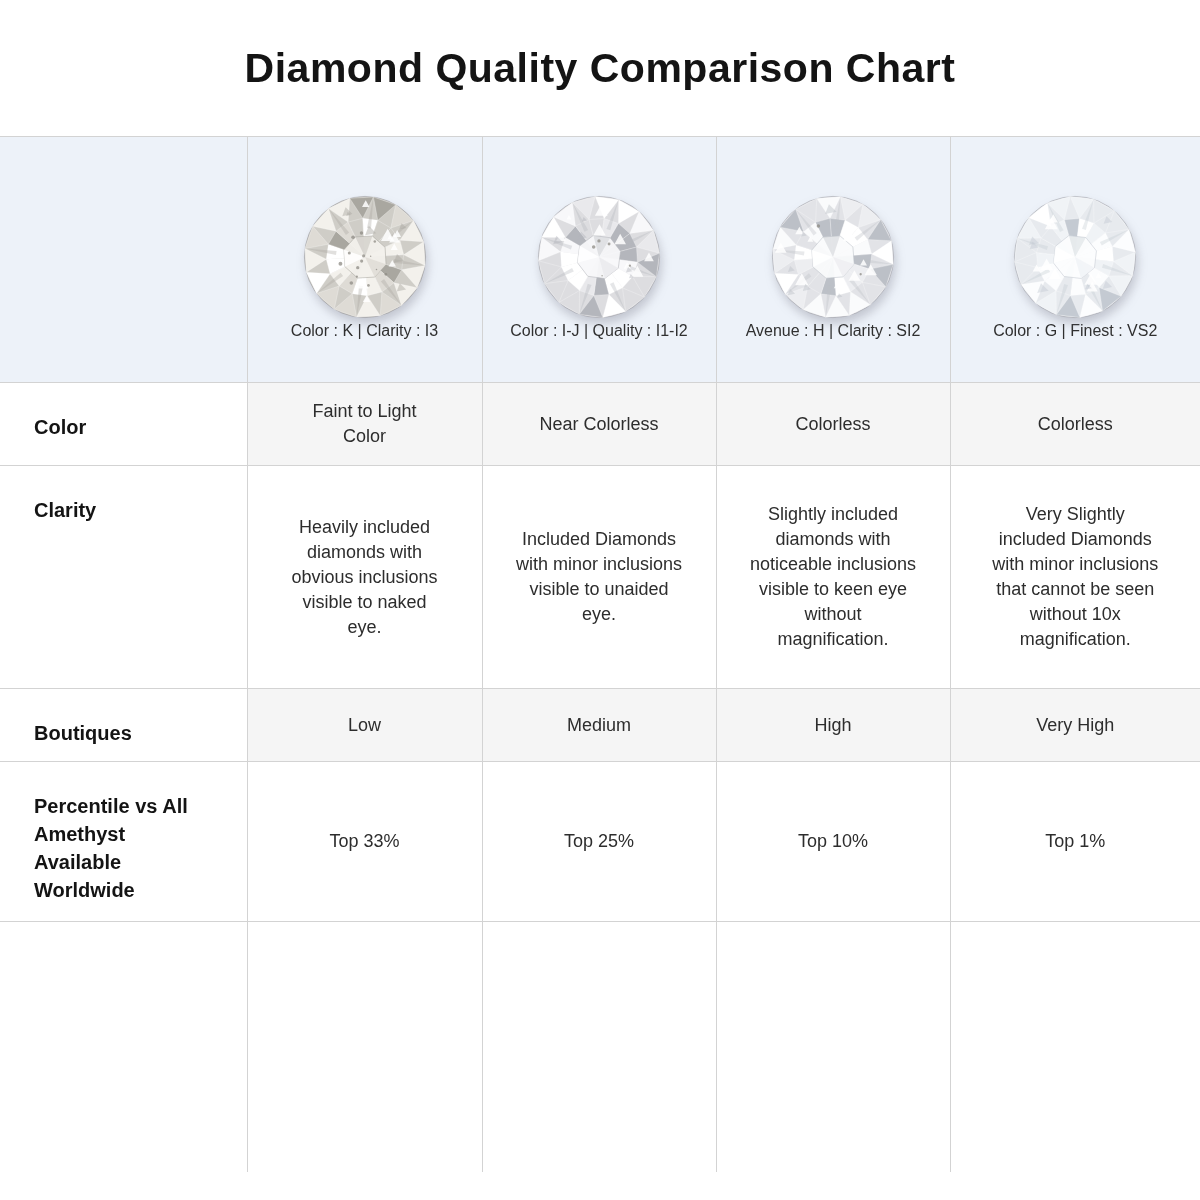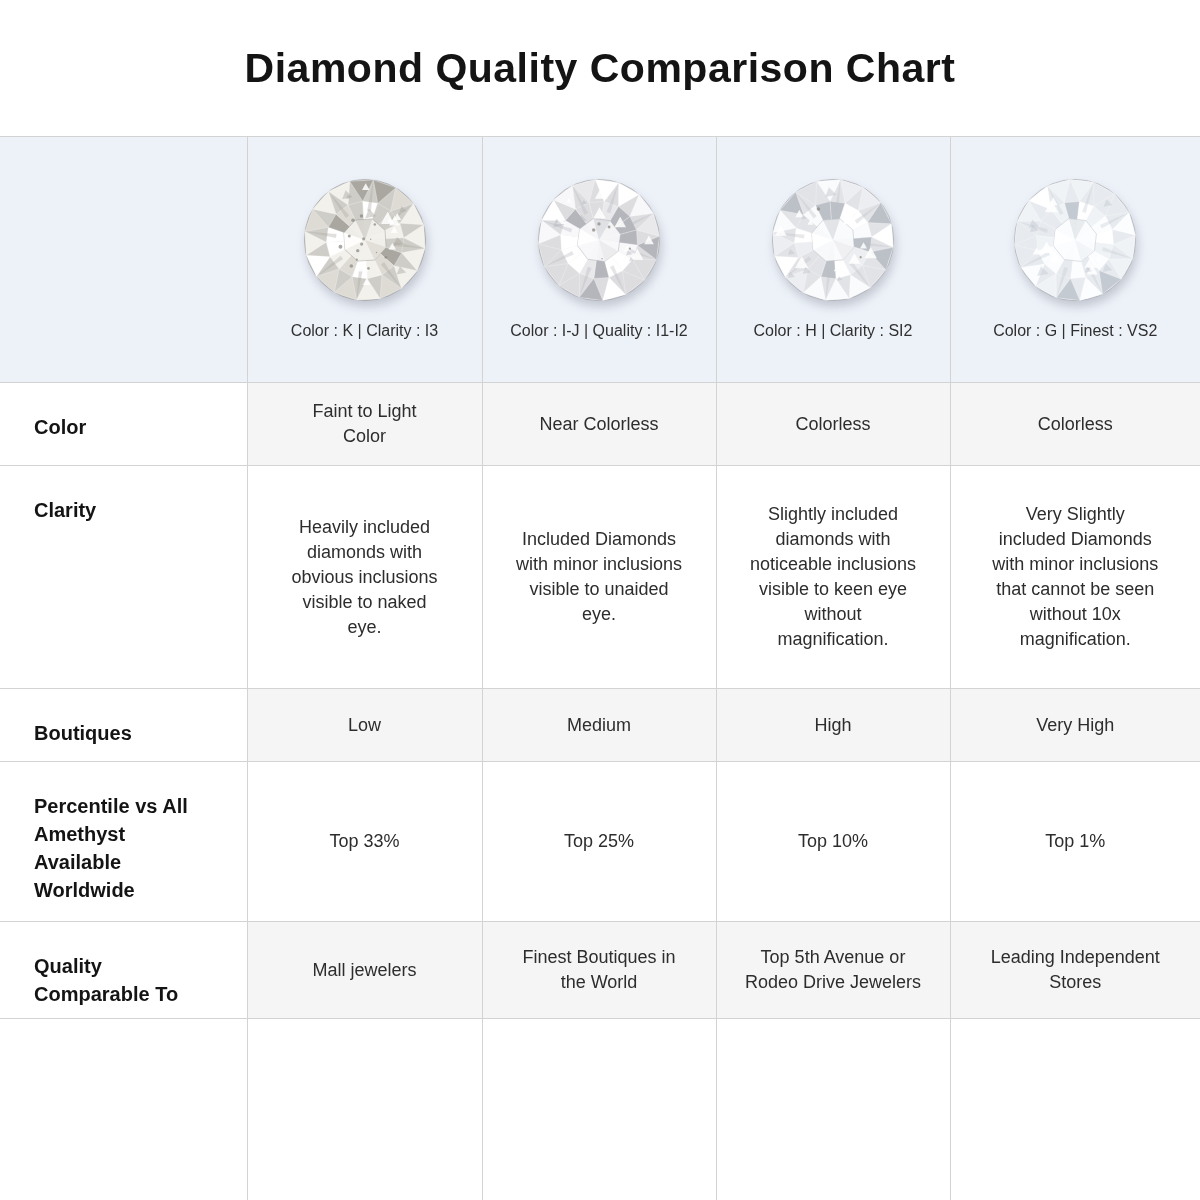--- a/index.html
+++ b/index.html
@@ -39,21 +39,21 @@
   td.lbl{
     text-align:left;vertical-align:top;
     padding:30px 52px 10px 34px;
     font-size:20px;line-height:28px;font-weight:700;color:var(--label);
     background:#ffffff;white-space:pre-line;
   }
   tr.alt td.val{background:var(--alt-bg);}
   tr.plain td.val{background:#ffffff;}
   tr.empty-row td{border-bottom:none;height:250px;background:#ffffff;}
   .hdr-cell{
-    display:flex;flex-direction:column;align-items:center;justify-content:space-between;
+    display:flex;flex-direction:column;align-items:center;justify-content:flex-end;
     height:165px;
   }
   .diamond{
     width:128px;height:128px;
     filter:drop-shadow(2px 6px 5px rgba(100,100,115,.30));
   }
   .hdr-caption{
     font-size:16px;color:#303030;line-height:20px;white-space:nowrap;
   }
   tr.r-header{height:197px;}
@@ -294,21 +294,21 @@
               <polygon points="42.70,44.68 45.74,50.15 39.66,50.15" fill="#ffffff" opacity="0.85" stroke="rgba(255,255,255,.55)" stroke-width="0"></polygon>
               <polygon points="72.14,103.46 75.75,107.07 70.33,108.15" fill="#bcc0c7" opacity="0.45" stroke="rgba(255,255,255,.55)" stroke-width="0"></polygon>
               <polygon points="34.97,39.84 38.89,43.76 33.01,44.93" fill="#bcc0c7" opacity="0.45" stroke="rgba(255,255,255,.55)" stroke-width="0"></polygon>
               <polygon points="21.87,75.39 26.51,80.04 19.54,81.43" fill="#bcc0c7" opacity="0.45" stroke="rgba(255,255,255,.55)" stroke-width="0"></polygon>
               <polygon points="21.84,98.94 26.89,103.98 19.32,105.50" fill="#bcc0c7" opacity="0.45" stroke="rgba(255,255,255,.55)" stroke-width="0"></polygon>
               <polygon points="37.53,93.64 43.15,99.25 34.72,100.94" fill="#bcc0c7" opacity="0.45" stroke="rgba(255,255,255,.55)" stroke-width="0"></polygon>
               <polygon points="61.81,11.51 69.61,19.31 57.91,21.65" fill="#bcc0c7" opacity="0.45" stroke="rgba(255,255,255,.55)" stroke-width="0"></polygon>
               <circle cx="50.90784831840179" cy="34.044783873771934" r="1.7754635256020945" fill="#8e8b84" opacity="0.75"></circle>
               <circle cx="94.52637496621601" cy="83.81011520769944" r="1.1967367811563767" fill="#8e8b84" opacity="0.75"></circle>
             </svg>
-        <div class="hdr-caption">Color : H | Clarity : SI2</div>
+        <div class="hdr-caption">Avenue : H | Clarity : SI2</div>
       </div>
     </td>
     <td>
       <div class="hdr-cell">
         <svg class="diamond" viewBox="0 0 132 132">
               <circle cx="66" cy="66" r="62.5" fill="#e7eaee" opacity="1" stroke="rgba(110,110,118,.35)" stroke-width="1"></circle>
               <polygon points="125.47,85.23 113.58,106.52 100.93,85.49" fill="#f0f3f6" stroke="rgba(255,255,255,.55)" stroke-width="0.5"></polygon>
               <polygon points="113.58,106.52 94.46,121.65 90.81,97.38" fill="#c4cad2" stroke="rgba(255,255,255,.55)" stroke-width="0.5"></polygon>
               <polygon points="94.46,121.65 71.00,128.30 76.91,104.48" fill="#fcfdfe" stroke="rgba(255,255,255,.55)" stroke-width="0.5"></polygon>
               <polygon points="71.00,128.30 46.77,125.47 61.36,105.73" fill="#c4cad2" stroke="rgba(255,255,255,.55)" stroke-width="0.5"></polygon>
@@ -419,31 +419,20 @@
     <td class="lbl">Percentile vs All
 Amethyst
 Available
 Worldwide</td>
     <td class="val">Top 33%</td>
     <td class="val">Top 25%</td>
     <td class="val">Top 10%</td>
     <td class="val">Top 1%</td>
   </tr>
 
-  <tr class="alt r-qual">
-    <td class="lbl">Quality
-Comparable To</td>
-    <td class="val">Mall jewelers</td>
-    <td class="val">Finest Boutiques in
-the World</td>
-    <td class="val">Top 5th Avenue or
-Rodeo Drive Jewelers</td>
-    <td class="val">Leading Independent
-Stores</td>
-  </tr>
 
   <tr class="empty-row">
     <td></td>
     <td></td>
     <td></td>
     <td></td>
     <td></td>
   </tr>
 </tbody>
   </table>

